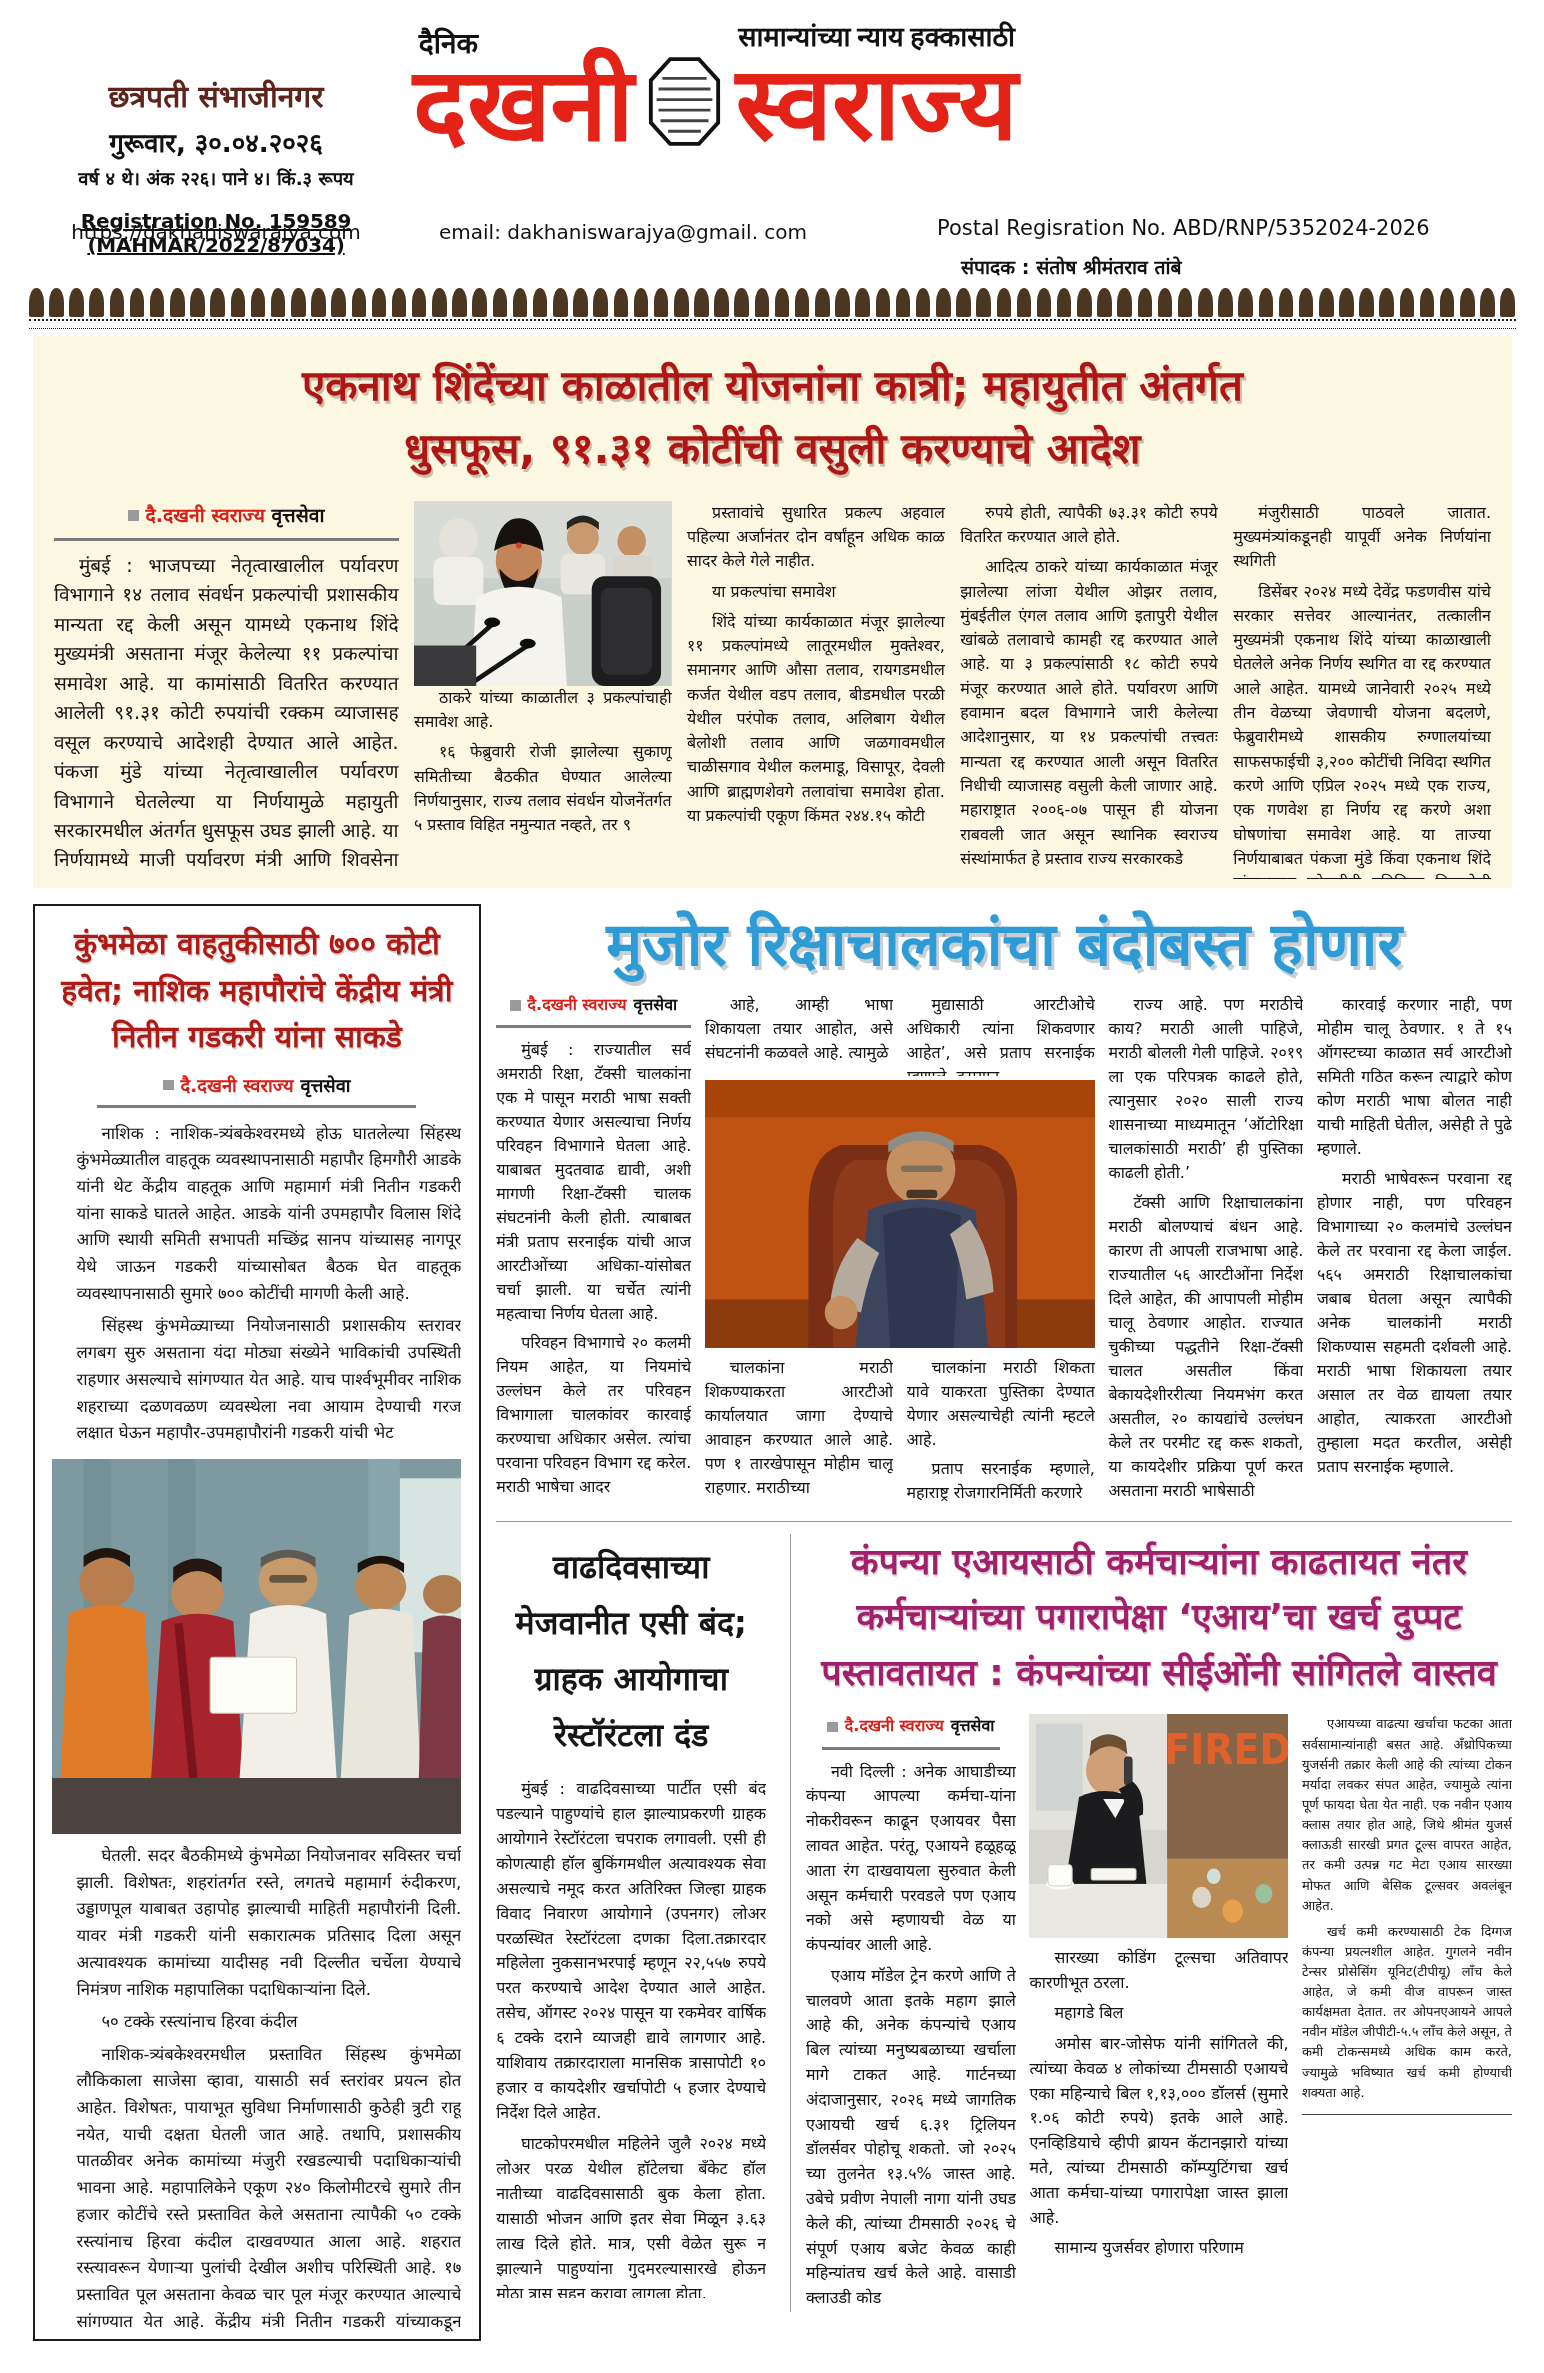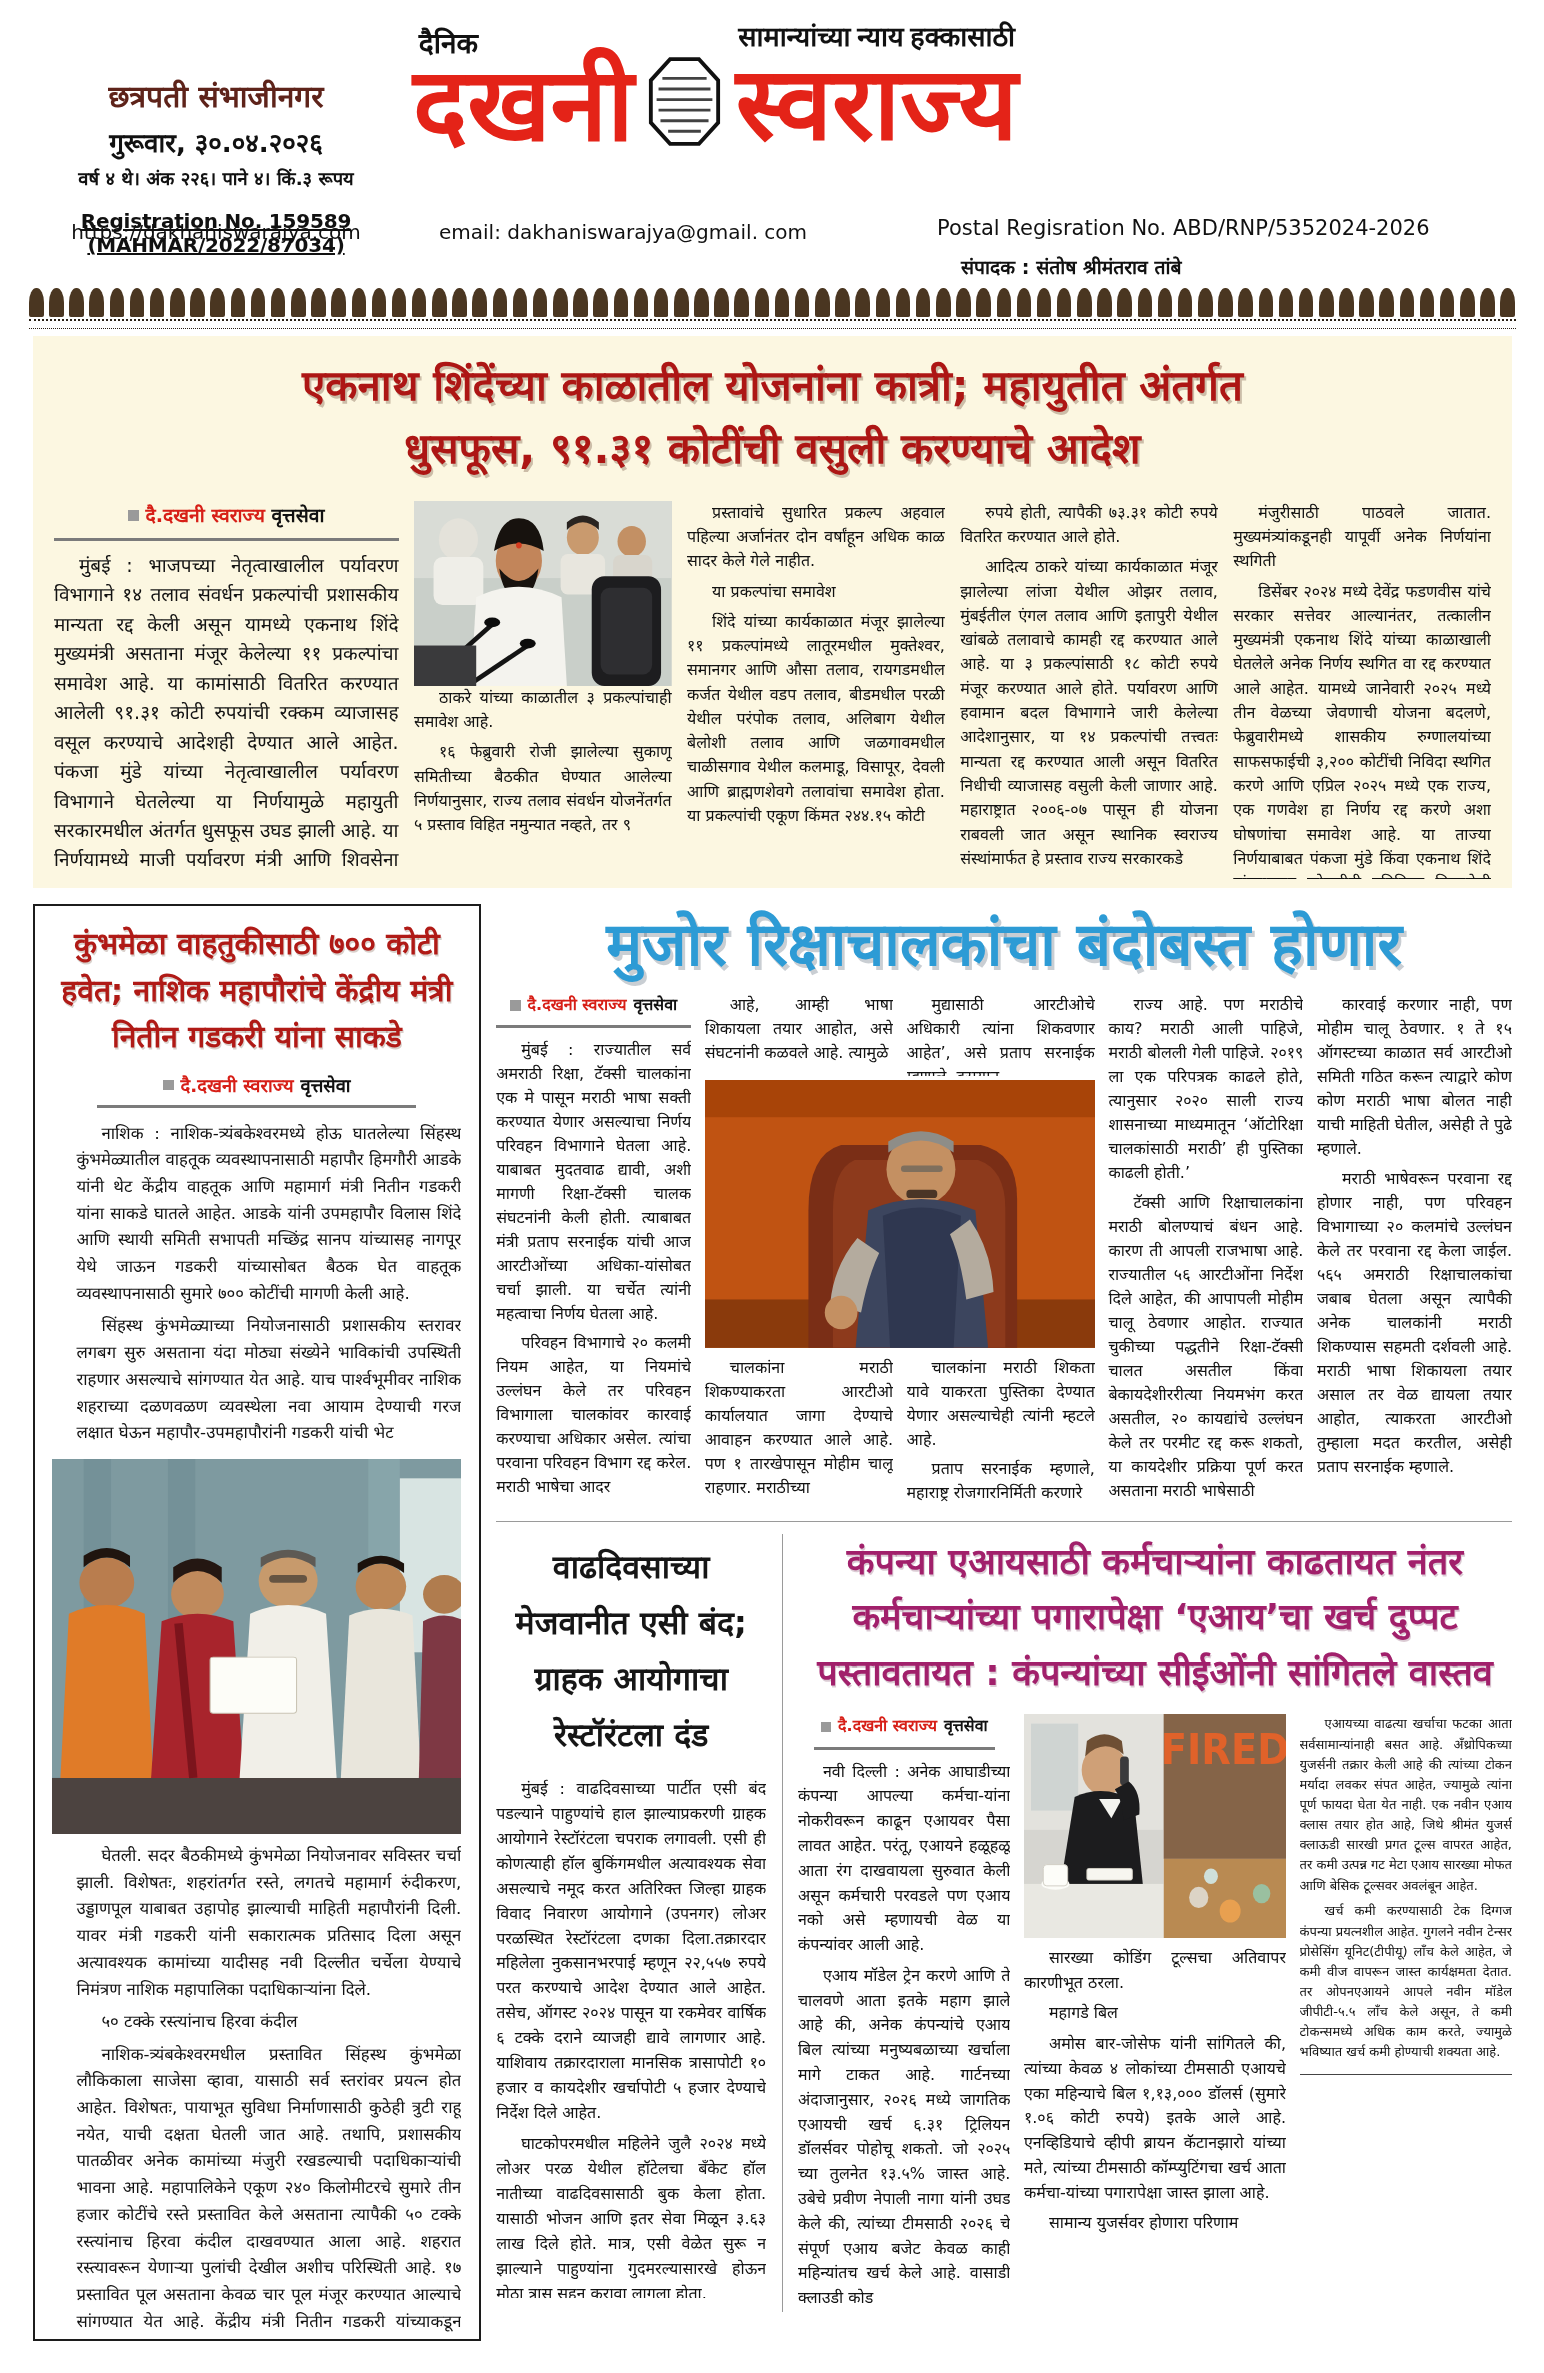--- a/index.html
+++ b/index.html
@@ -66,21 +66,21 @@
   .rik-c{width:20%;font-size:16px;line-height:1.5;}
   .rik-mid{width:40%;display:flex;flex-direction:column;}
   .rik-mid-strip{display:flex;gap:13.5px;}
   .rik-mid-strip .coltxt{width:50%;font-size:16px;line-height:1.5;}
   .rik-mid-strip.top{height:83px;}
   .rik-mid-strip.bot{flex:1;}
   .rik-mid .ph{height:278px;margin:3.9px 0 7.7px;}
   .rule-h{border-top:1.9px solid #9a9a9a;margin:9.7px 0 11.6px;}
 
   
-  .bottom{display:flex;gap:0;height:778px;}
+  .bottom{display:flex;gap:8px;height:778px;}
   .ac-art{flex:none;width:270px;padding-right:15.4px;}
   .ac-head{font-size:32px;font-weight:800;color:#161616;text-align:center;line-height:1.75;margin:5.8px 0 13.5px;}
   .ac-txt{font-size:16px;line-height:1.56;height:521px;}
   .ai-art{flex:1;min-width:0;border-left:1.9px solid #9a9a9a;padding-left:15.4px;}
   .ai-head{color:#a1206b;font-weight:800;font-size:36px;line-height:1.55;text-align:center;
            text-shadow:1px 1.9px 0 rgba(90,20,60,.22);}
   .ai-body{display:flex;gap:13.5px;margin-top:13.5px;height:591px;}
   .ai-c1{width:30%;font-size:16px;line-height:1.55;}
   .ai-c2{width:37%;font-size:16px;line-height:1.55;display:flex;flex-direction:column;}
   .ai-c2 .ph{height:224px;margin-bottom:7.7px;}

